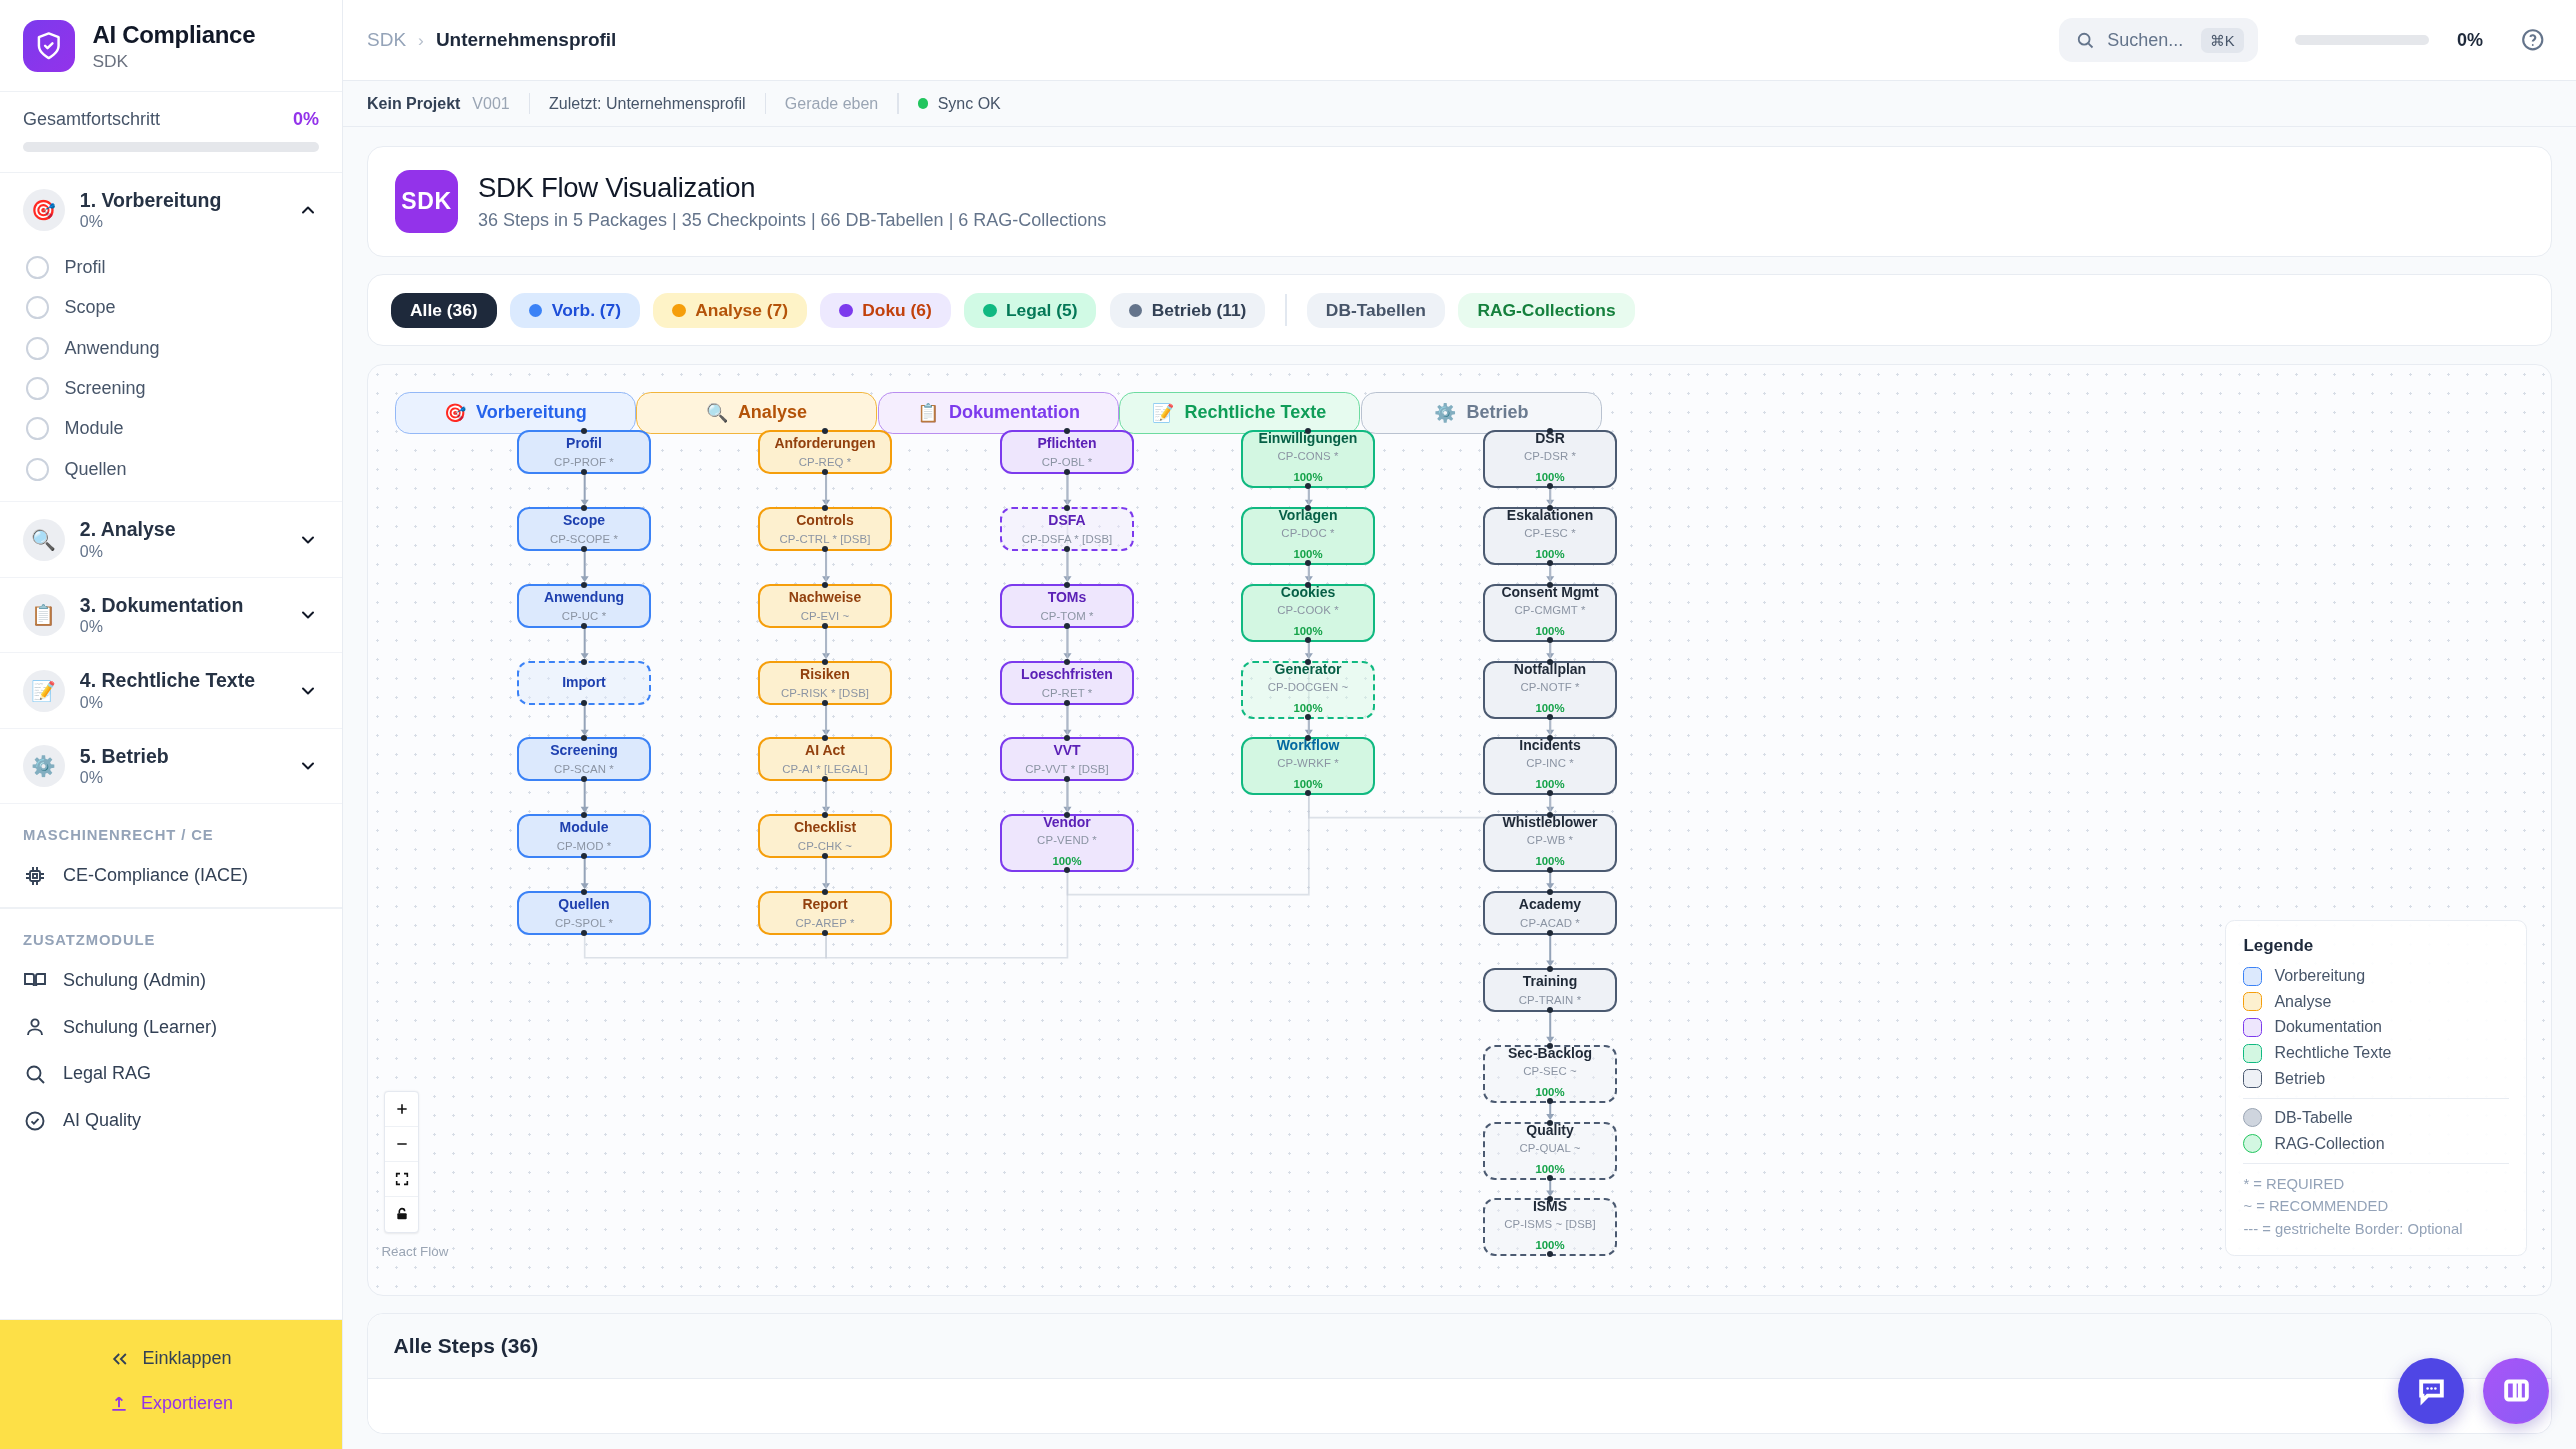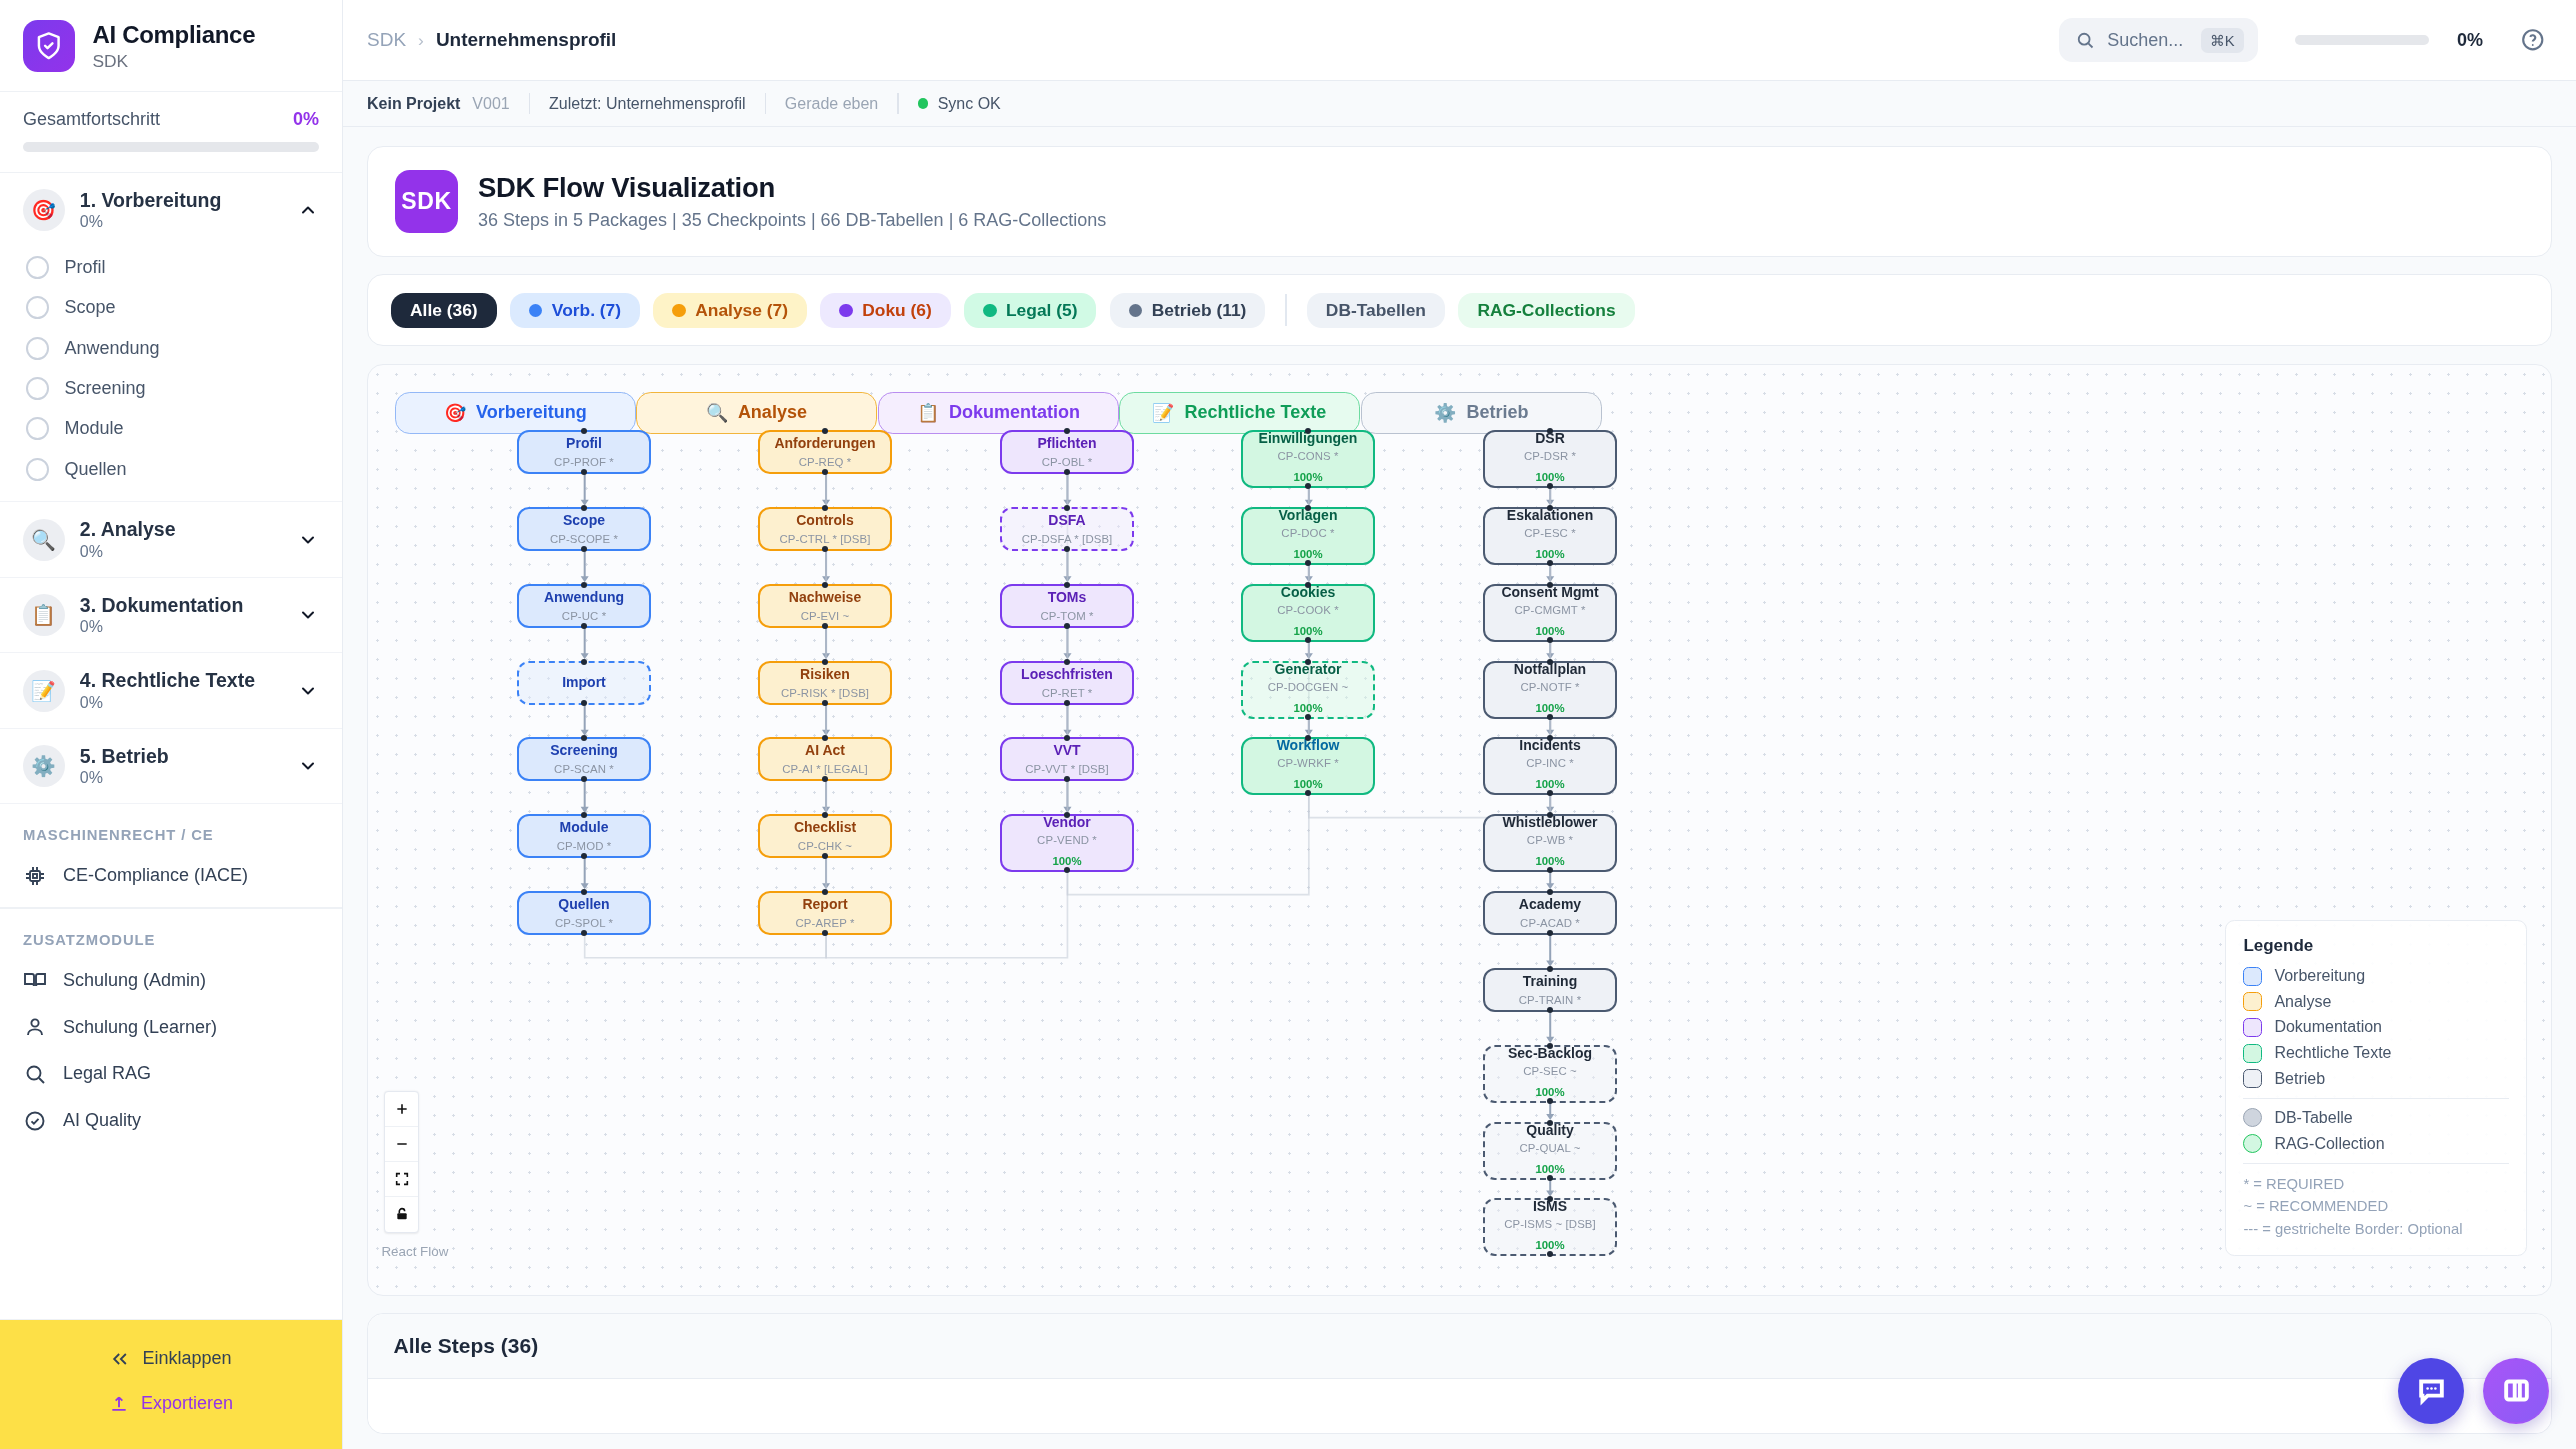--- a/index.html
+++ b/index.html
@@ -90,21 +90,21 @@
   .metabar .vsep { width:1.3px; height:21.5px; background:#dfe4ec; margin:0 19px;}
   .gap14 { width:12px; }
   .dot-green { width:10.7px;height:10.7px;border-radius:50%;background:#22c55e; margin-right:9.4px;}
 
   .content { flex:1; overflow:hidden; padding:19px 24px 0 24px;}
 
   .card { background:#fff; border:1.3px solid #e8ecf2; border-radius:16px; }
 
   .hero { display:flex; align-items:center; gap:20px; padding:23px 27px; margin-bottom:17.4px;}
   .hero-logo { width:63px;height:63px;border-radius:14.8px;background:#9333ea;color:#fff;display:flex;align-items:center;justify-content:center;font-size:23px;font-weight:700;letter-spacing:0.7px;}
-  .hero h1 { font-size:27.5px; font-weight:700; color:#111827; letter-spacing:-0.3px;}
+  .hero h1 { font-size:27.5px; font-weight:400; color:#111827; letter-spacing:-0.3px;}
   .hero p { font-size:18px; color:#64748b; margin-top:6.7px;}
 
   .filters { display:flex; align-items:center; gap:13.4px; padding:17.4px 23px; margin-bottom:17.4px;}
   .pill { display:flex; align-items:center; gap:9.4px; border-radius:14.8px; padding:7px 19px; font-size:17.4px; font-weight:600; cursor:pointer; white-space:nowrap;}
   .pill .pd { width:13.4px;height:13.4px;border-radius:50%;}
   .pill.active { background:#1e293b; color:#fff;}
   .fsep { width:1.3px; height:32px; background:#e2e8f0; margin:0 6.7px;}
 
   
   .flowcard { position:relative; height:932px; overflow:hidden; padding:0;

